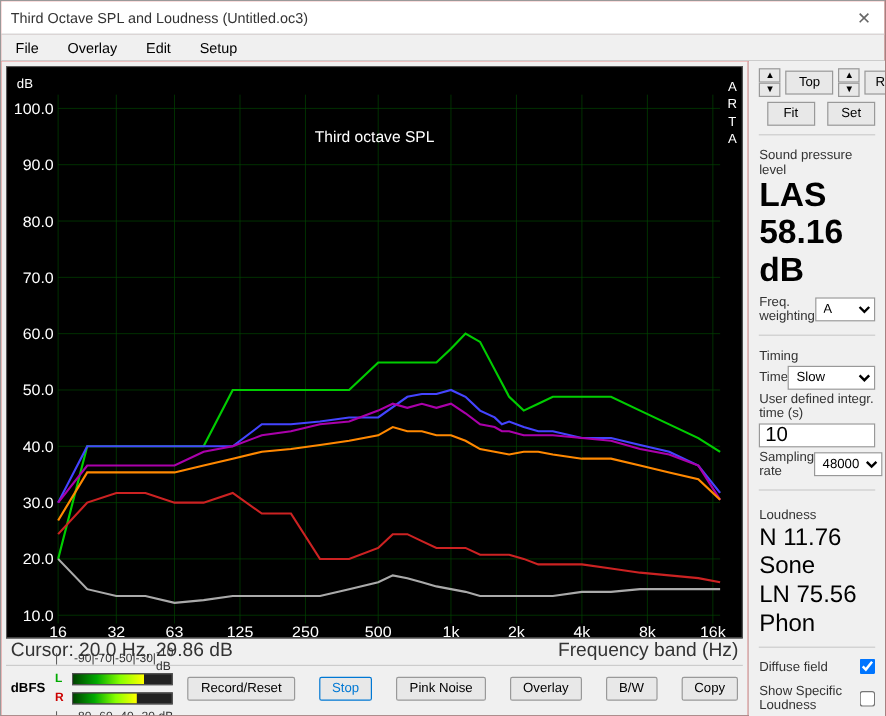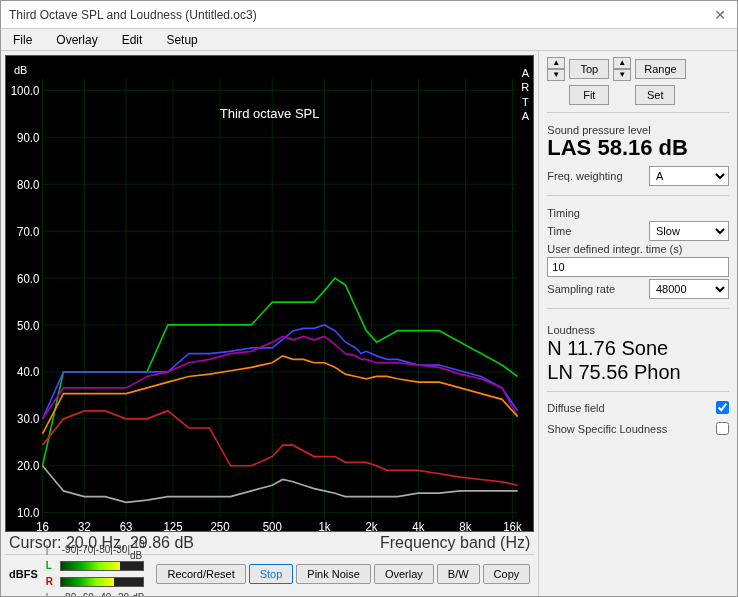--- a/index.html
+++ b/index.html
@@ -219,21 +219,21 @@
       cursor: pointer;
       min-width: 40px;
       text-align: center;
     }
     .section-label {
       font-size: 11px;
       color: #333;
       margin-top: 4px;
     }
     .spl-value {
-      font-size: 22px;
+      font-size: 28px;
       font-weight: bold;
       color: #000;
       line-height: 1.1;
     }
     .row-control {
       display: flex;
       align-items: center;
       justify-content: space-between;
       margin: 2px 0;
     }
@@ -245,21 +245,21 @@
       border: 1px solid #999;
       background: #fff;
       font-size: 11px;
       padding: 1px 2px;
       width: 80px;
       height: 20px;
     }
     .input-box {
       border: 1px solid #999;
       background: #fff;
-      font-size: 11px;
+      font-size: 17px;
       padding: 1px 4px;
       width: 80px;
       height: 20px;
     }
     .loudness-section {
       margin-top: 4px;
     }
     .loudness-value {
       font-size: 20px;
       font-weight: normal;
@@ -423,21 +423,21 @@
             <div style="flex:1;display:flex;justify-content:space-between;align-items:center;font-size:10px;color:#333;">
               <span>-80</span>
                 <span>-60</span>
                 <span>-40</span>
                 <span>-20</span>
                 <span>dB</span>
             </div>
           </div>
         </div>
 
-        <div style="display:flex;gap:3px;align-items:center;margin-left:8px;">
+        <div style="display:flex;gap:20px;align-items:center;margin-left:8px;">
           <button class="btn">Record/Reset</button>
           <button class="btn btn-stop">Stop</button>
           <button class="btn">Pink Noise</button>
           <button class="btn">Overlay</button>
           <button class="btn">B/W</button>
           <button class="btn">Copy</button>
         </div>
       </div>
     </div>
 

